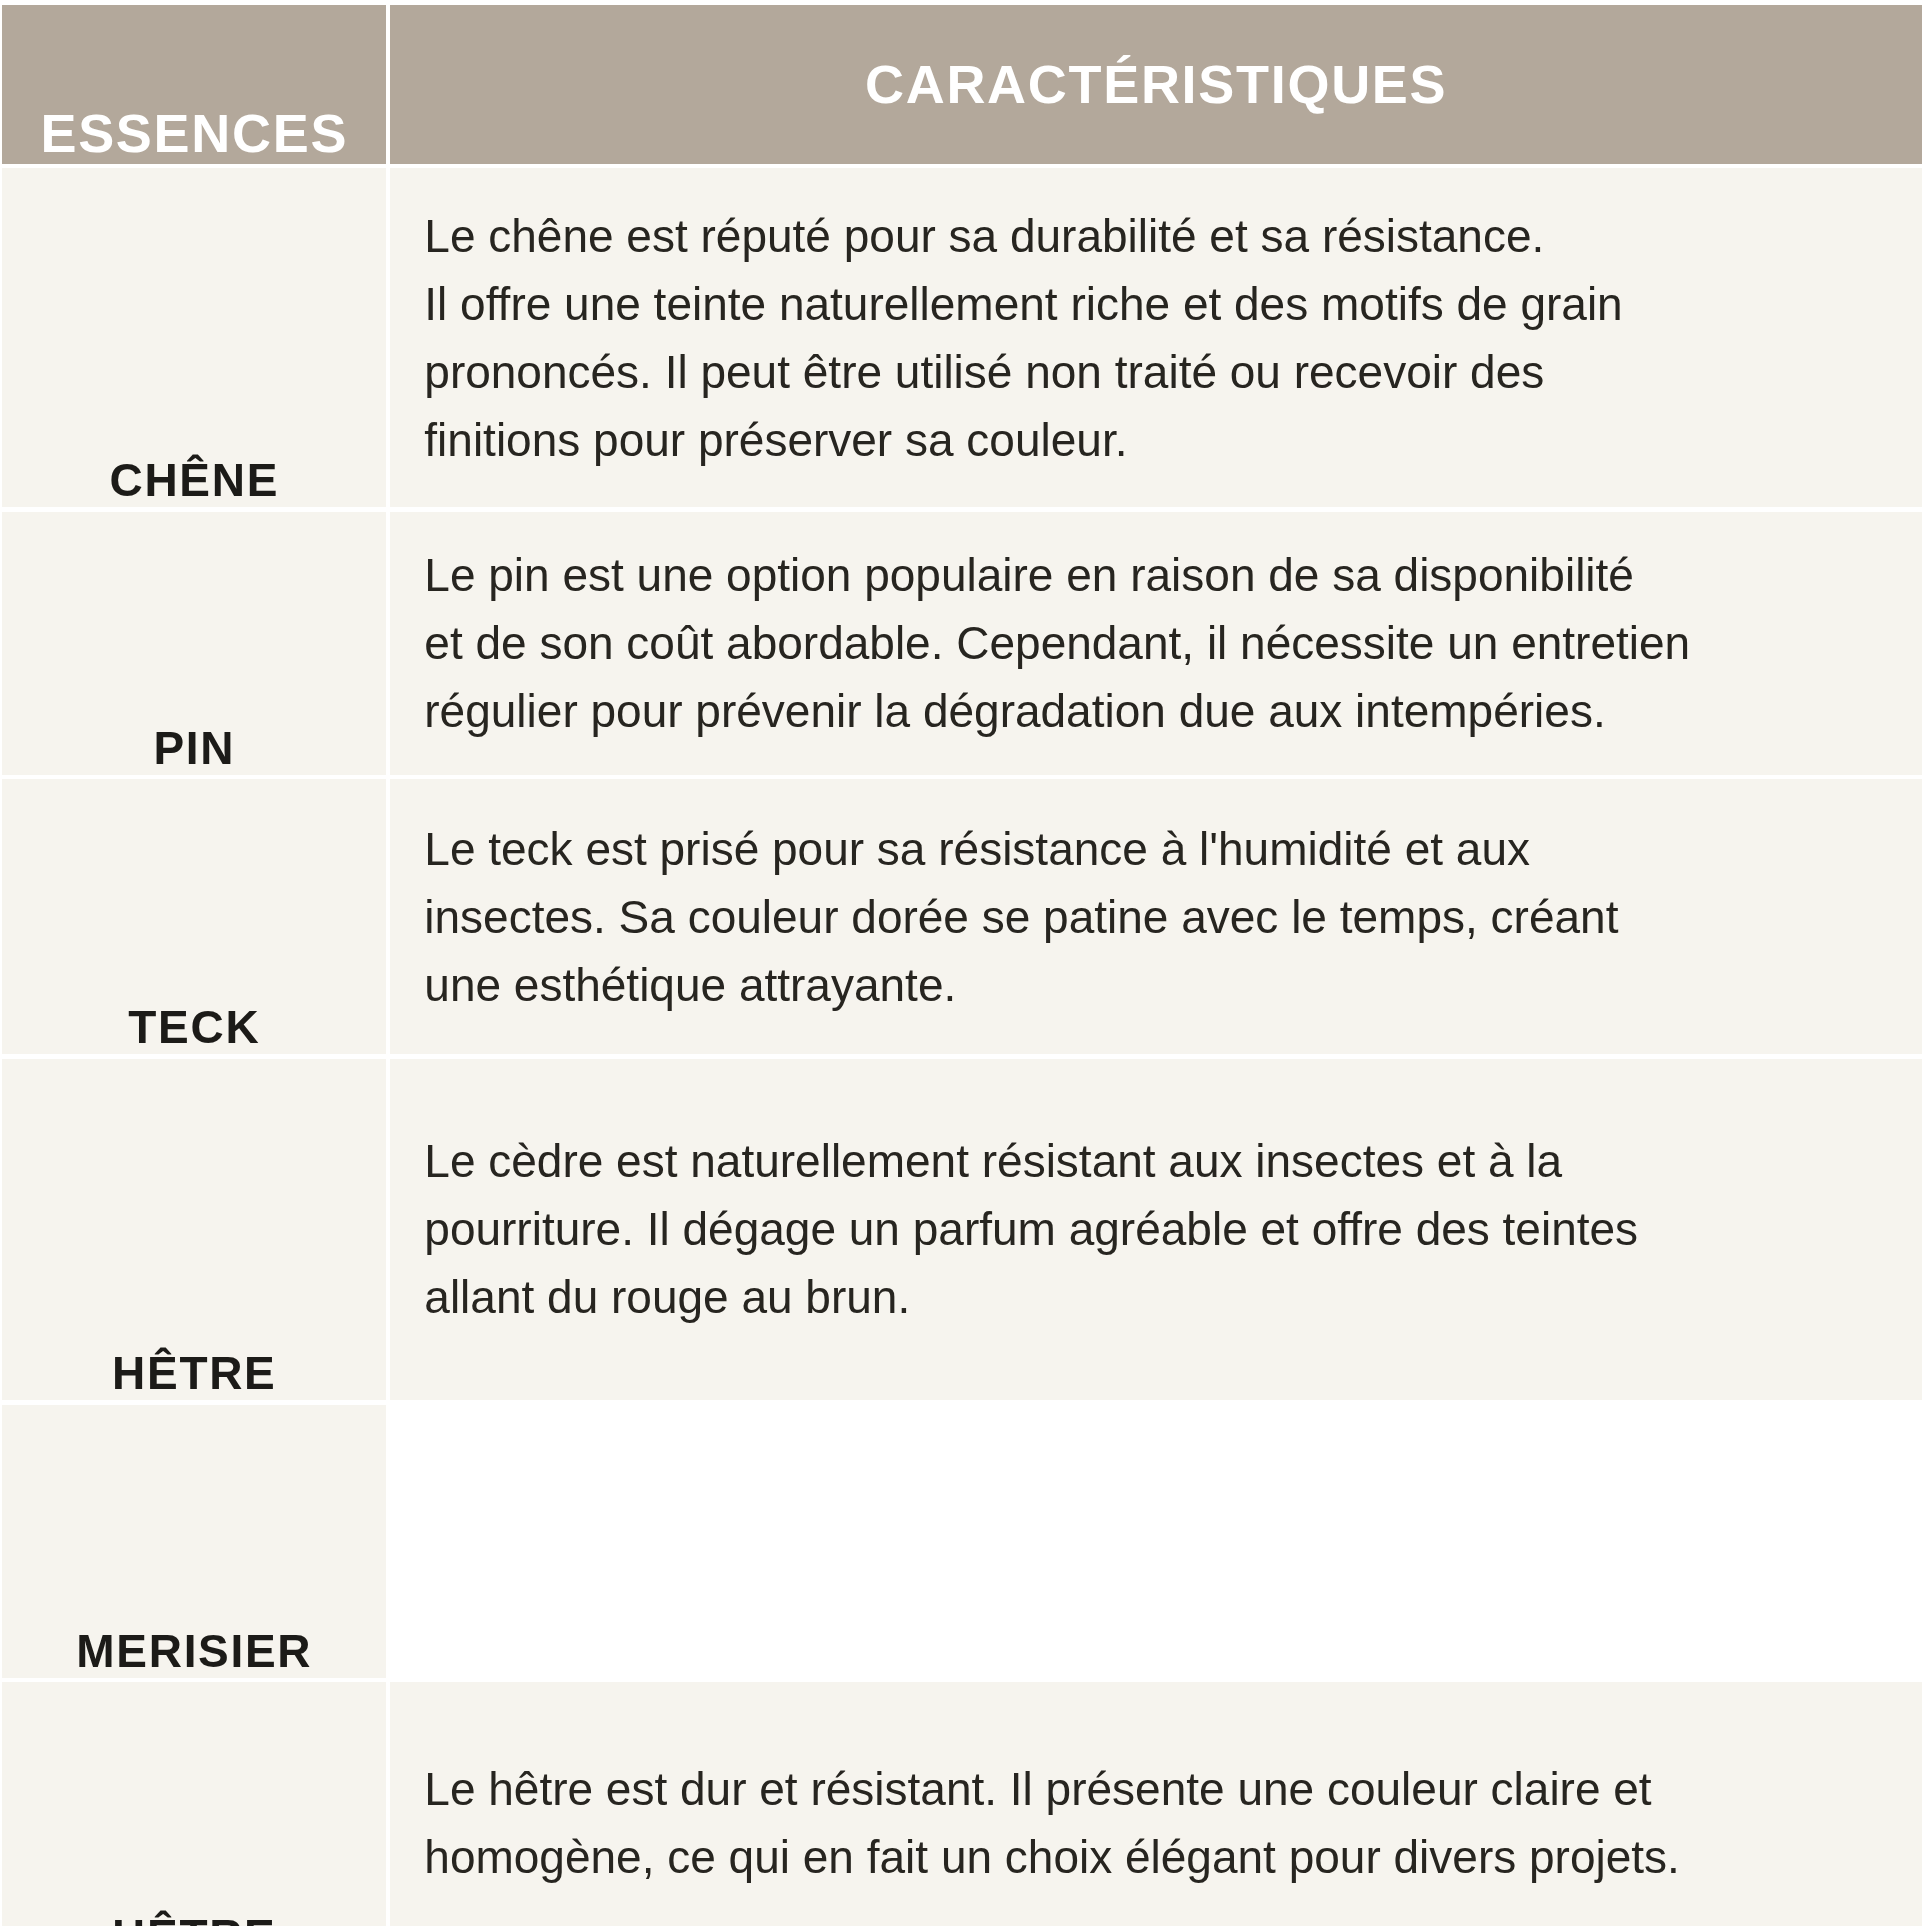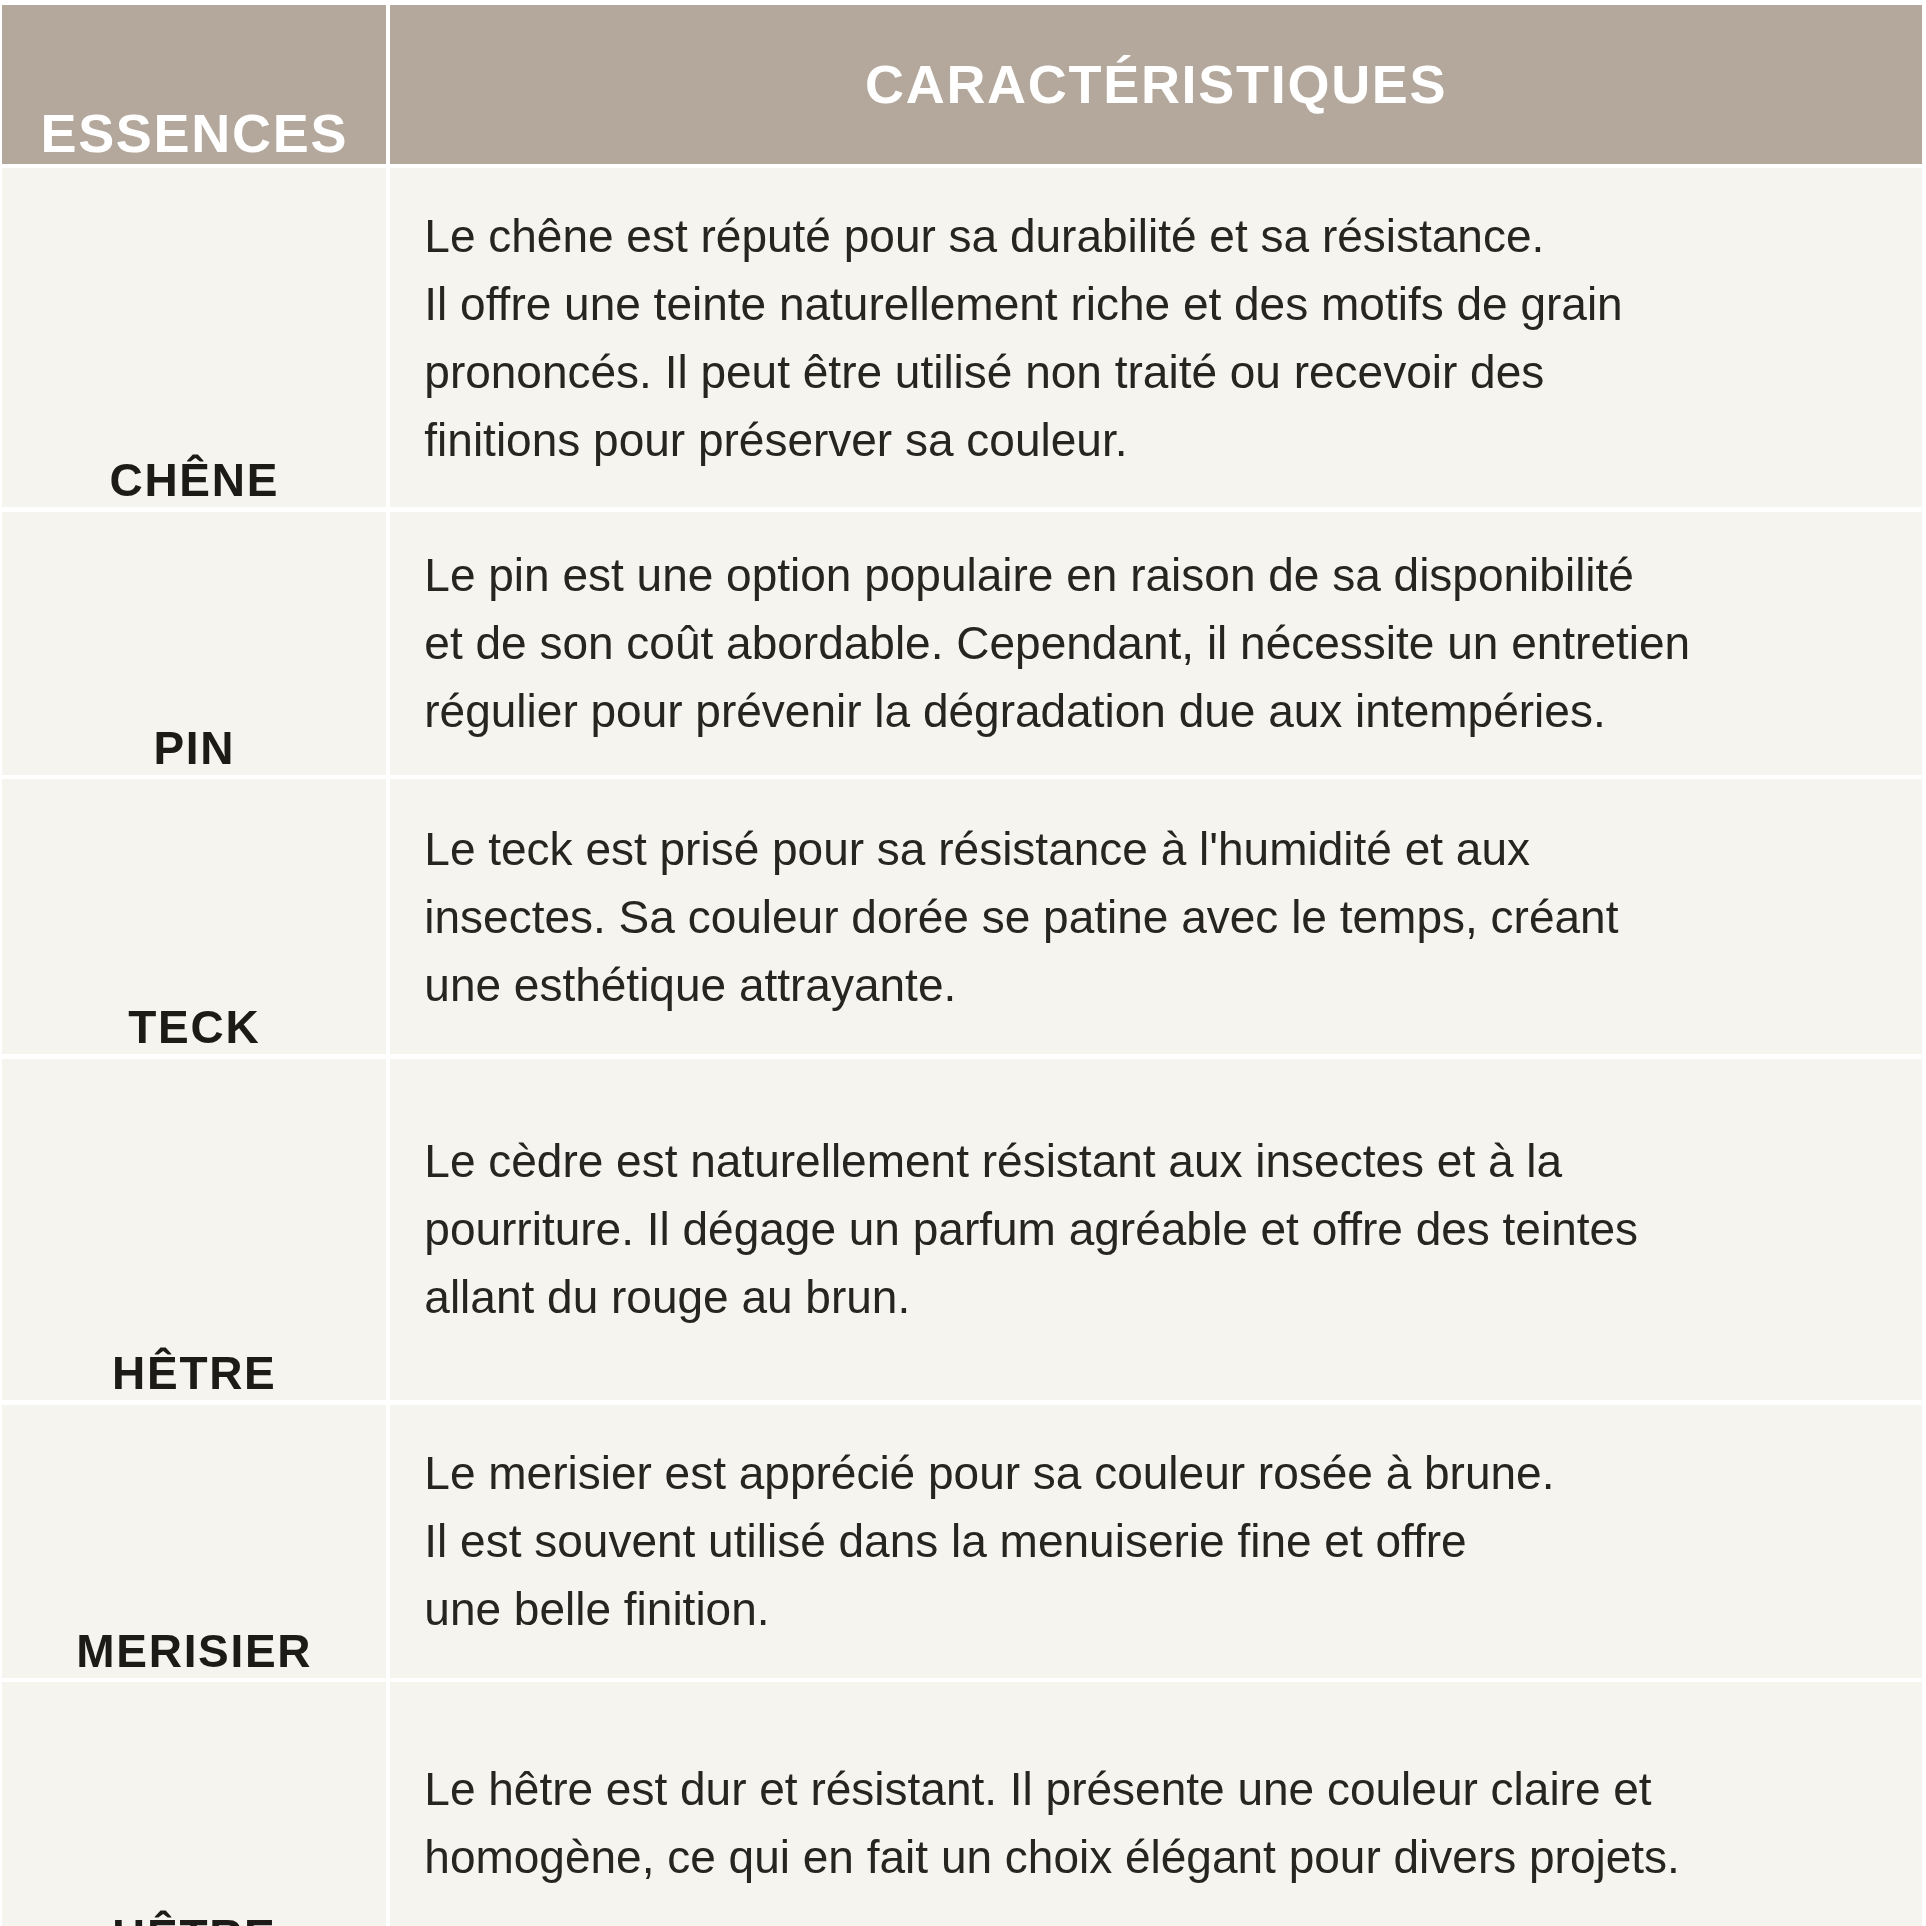--- a/index.html
+++ b/index.html
@@ -138,25 +138,20 @@
       <div class="desc-text">Le cèdre est naturellement résistant aux insectes et à la
 pourriture. Il dégage un parfum agréable et offre des teintes
 allant du rouge au brun.</div>
     </div>
   </div>
 
   <div class="trow data-row row-5">
     <div class="cell-left">
       <div class="essence-label">MERISIER</div>
     </div>
-    <div class="cell-right">
-      <div class="desc-text">Le merisier est apprécié pour sa couleur rosée à brune.
-Il est souvent utilisé dans la menuiserie fine et offre
-une belle finition.</div>
-    </div>
   </div>
 
   <div class="trow data-row row-6">
     <div class="cell-left">
       <div class="essence-label">HÊTRE</div>
     </div>
     <div class="cell-right">
       <div class="desc-text">Le hêtre est dur et résistant. Il présente une couleur claire et
 homogène, ce qui en fait un choix élégant pour divers projets.</div>
     </div>

